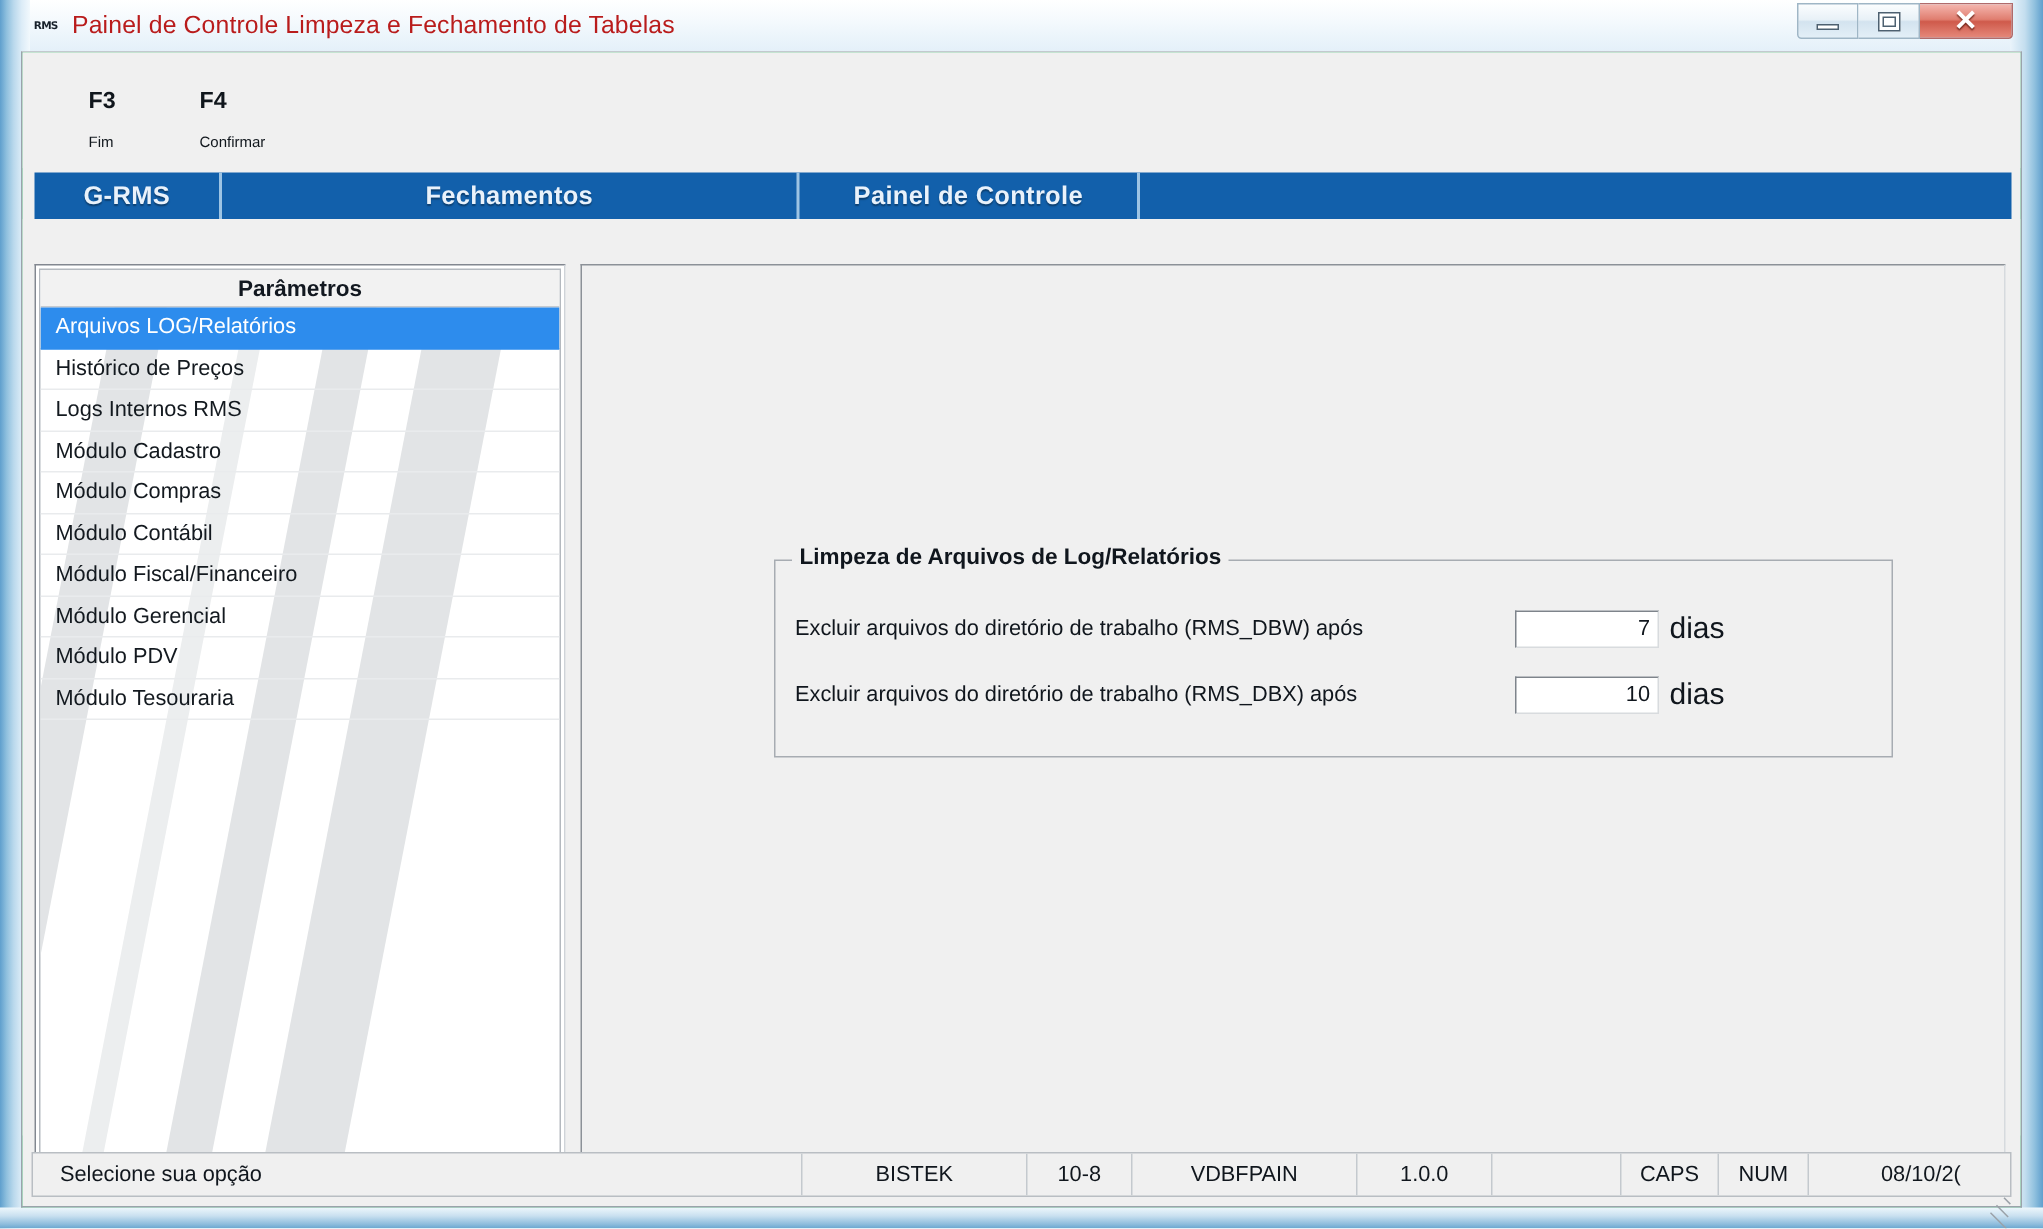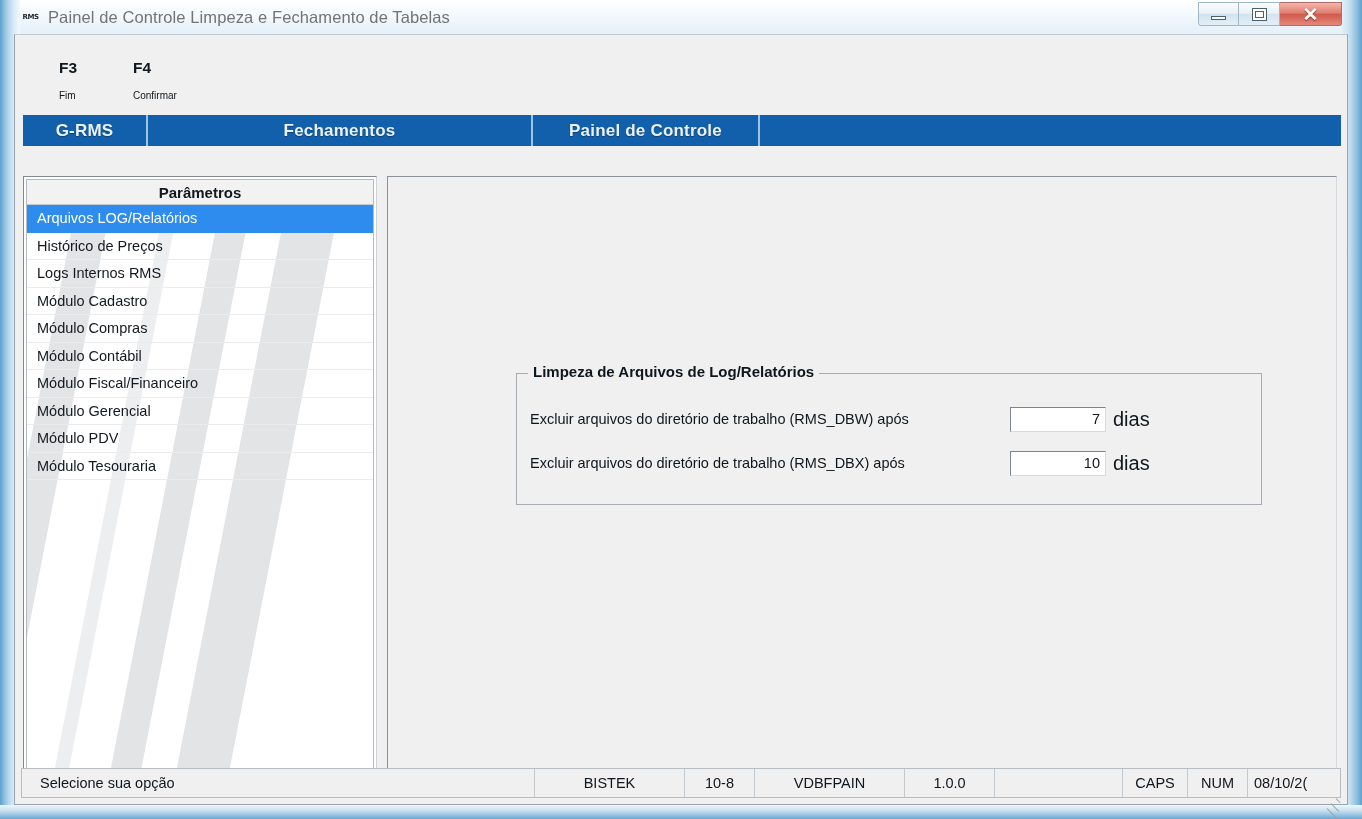--- a/index.html
+++ b/index.html
@@ -62,21 +62,21 @@
     align-items: center;
     justify-content: center;
     font-size: 7px;
     font-weight: bold;
     letter-spacing: -0.5px;
     color: #17202a;
     font-family: "DejaVu Sans", sans-serif;
   }
   .title-text {
     font-size: 16.5px;
-    color: #737373;
+    color: #b91c1c;
     font-family: "Liberation Sans", sans-serif;
     letter-spacing: 0.1px;
     white-space: nowrap;
   }
   .title-buttons {
     position: absolute;
     right: 20px; top: 2px;
     display: flex;
     height: 25px;
   }
@@ -374,21 +374,21 @@
     overflow: hidden;
   }
   .sb-cell.msg { width: 513px; justify-content: flex-start; padding-left: 18px; }
   .sb-cell.c1 { width: 150px; justify-content: center; }
   .sb-cell.c2 { width: 70px;  justify-content: center; }
   .sb-cell.c3 { width: 150px; justify-content: center; }
   .sb-cell.c4 { width: 90px;  justify-content: center; }
   .sb-cell.spacer { flex: 1; }
   .sb-cell.c5 { width: 65px;  justify-content: center; }
   .sb-cell.c6 { width: 60px;  justify-content: center; }
-  .sb-cell.c7 { width: 92px;  justify-content: flex-start; border-right: none; padding-left: 6px; }
+  .sb-cell.c7 { width: 92px;  justify-content: flex-start; border-right: none; padding-left: 6px; margin-left: 42px; }
 
   .resize-grip {
     position: absolute;
     right: 20px; bottom: 8px;
     width: 16px; height: 16px;
     pointer-events: none;
   }
   .resize-grip i {
     position: absolute;
     display: block;

